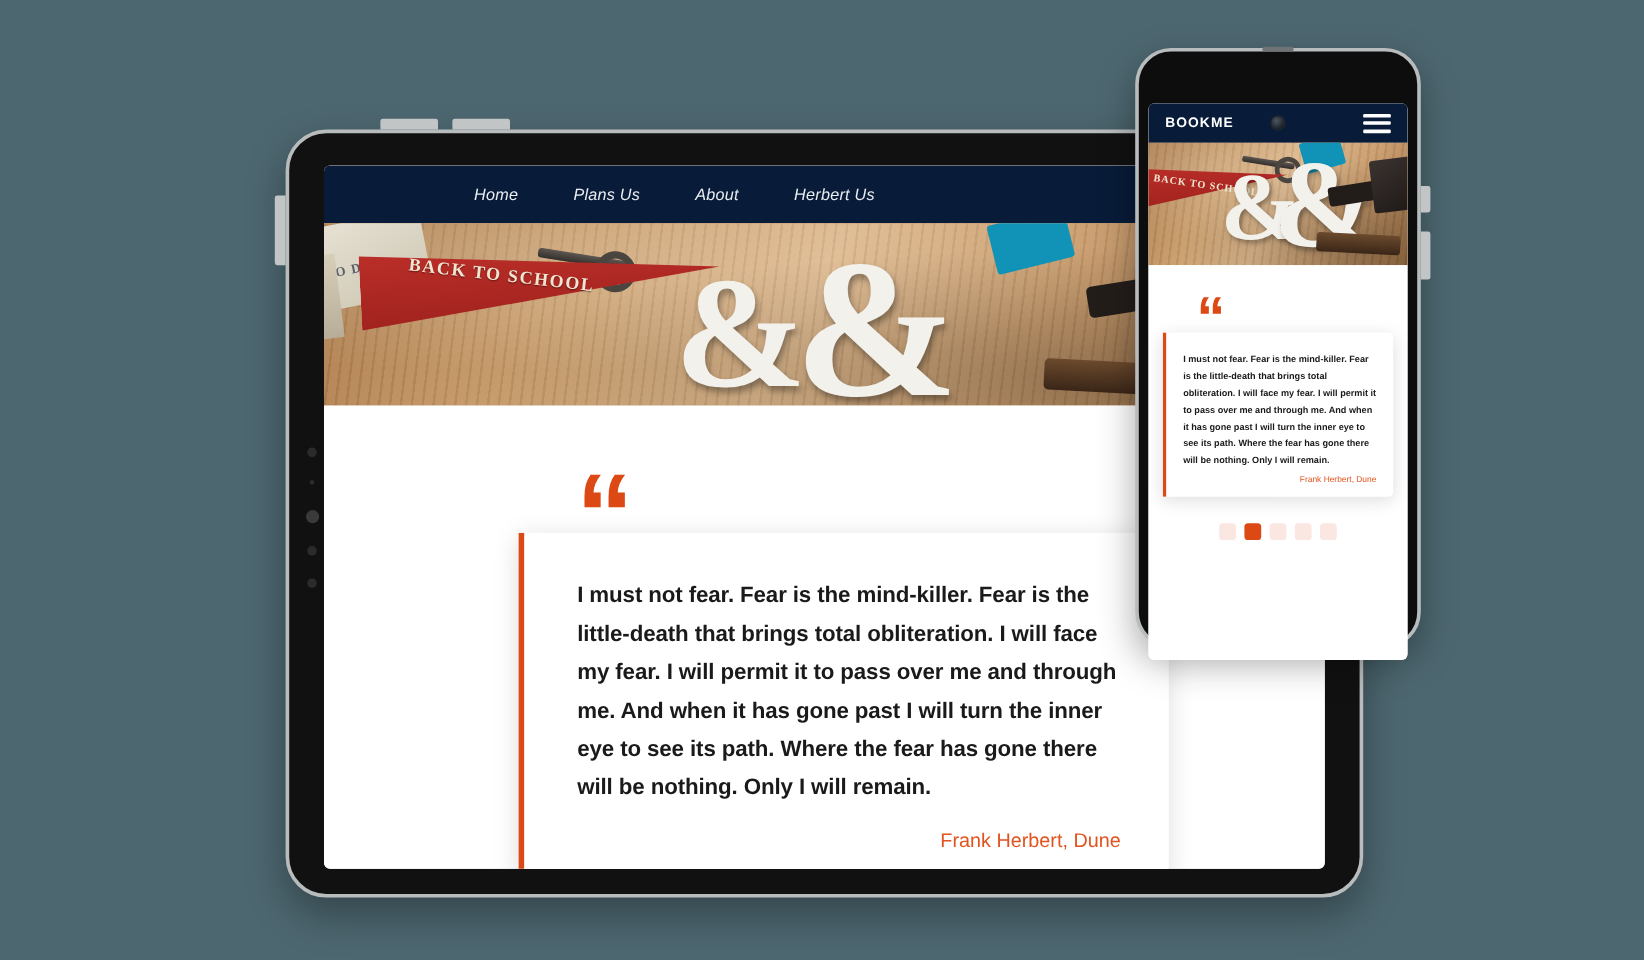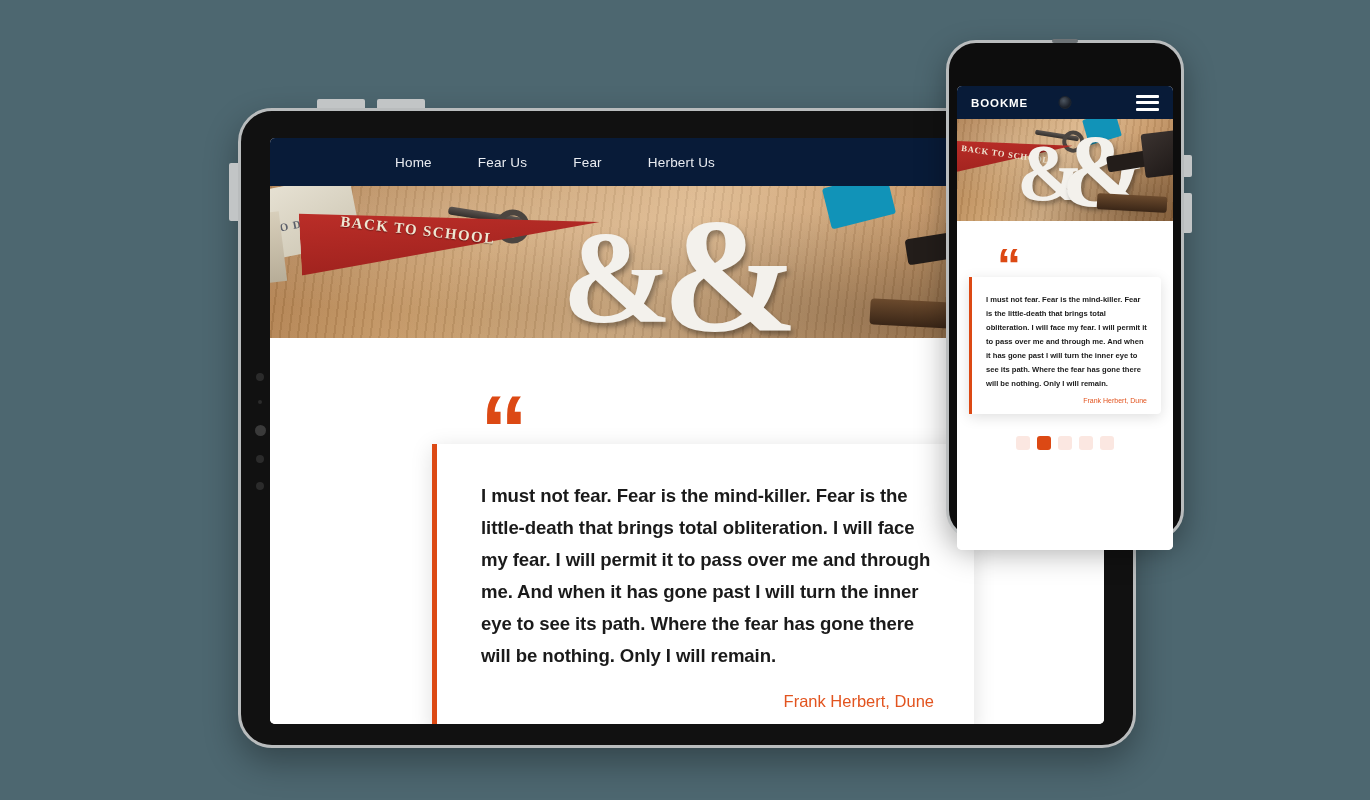--- a/index.html
+++ b/index.html
@@ -52,20 +52,21 @@
   
   .navbar {
     height: 48px; background: #081b38;
     display: flex; align-items: center;
     padding-left: 125px; gap: 46px;
   }
   .navbar a {
     color: #e9ecf1; font-size: 13.5px;
     text-decoration: none; letter-spacing: .2px;
     white-space: nowrap;
+    font-style: italic;
   }
 
   .hero {
     height: 152px; position: relative; overflow: hidden;
     background: #b98a55;
   }
   
   .wood {
     position: absolute; inset: 0;
     background:
@@ -280,22 +281,22 @@
     <i class="sm"></i>
     <i class="lg"></i>
     <i></i>
     <i></i>
   </div>
 
   <div class="tablet-screen">
 
     <nav class="navbar">
       <a href="#">Home</a>
-      <a href="#">Fear Us</a>
-      <a href="#">Fear</a>
+      <a href="#">Plans Us</a>
+      <a href="#">About</a>
       <a href="#">Herbert Us</a>
     </nav>
 
     <div class="hero">
       <div class="wood"></div>
       <div class="paper">
         <span>TO DO</span>
       </div>
       <div class="key"></div>
       <div class="pennant"></div>

